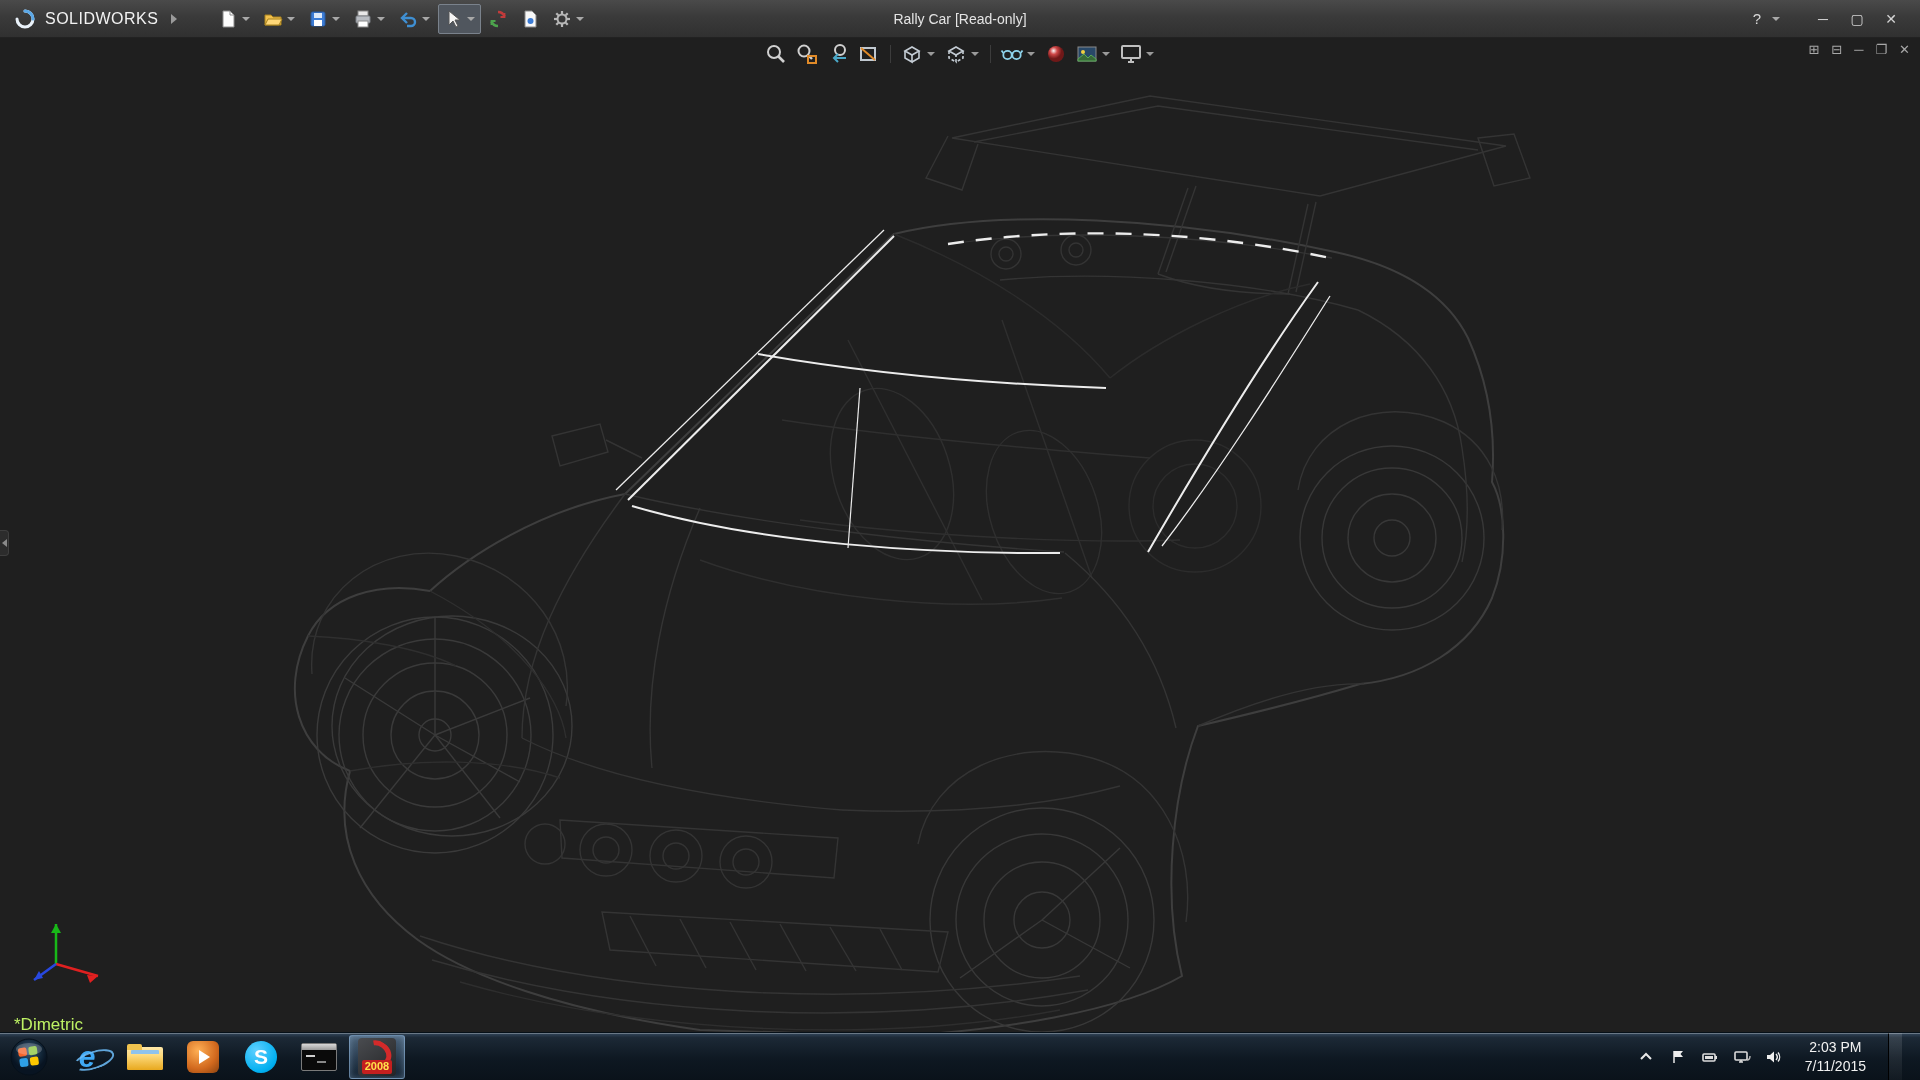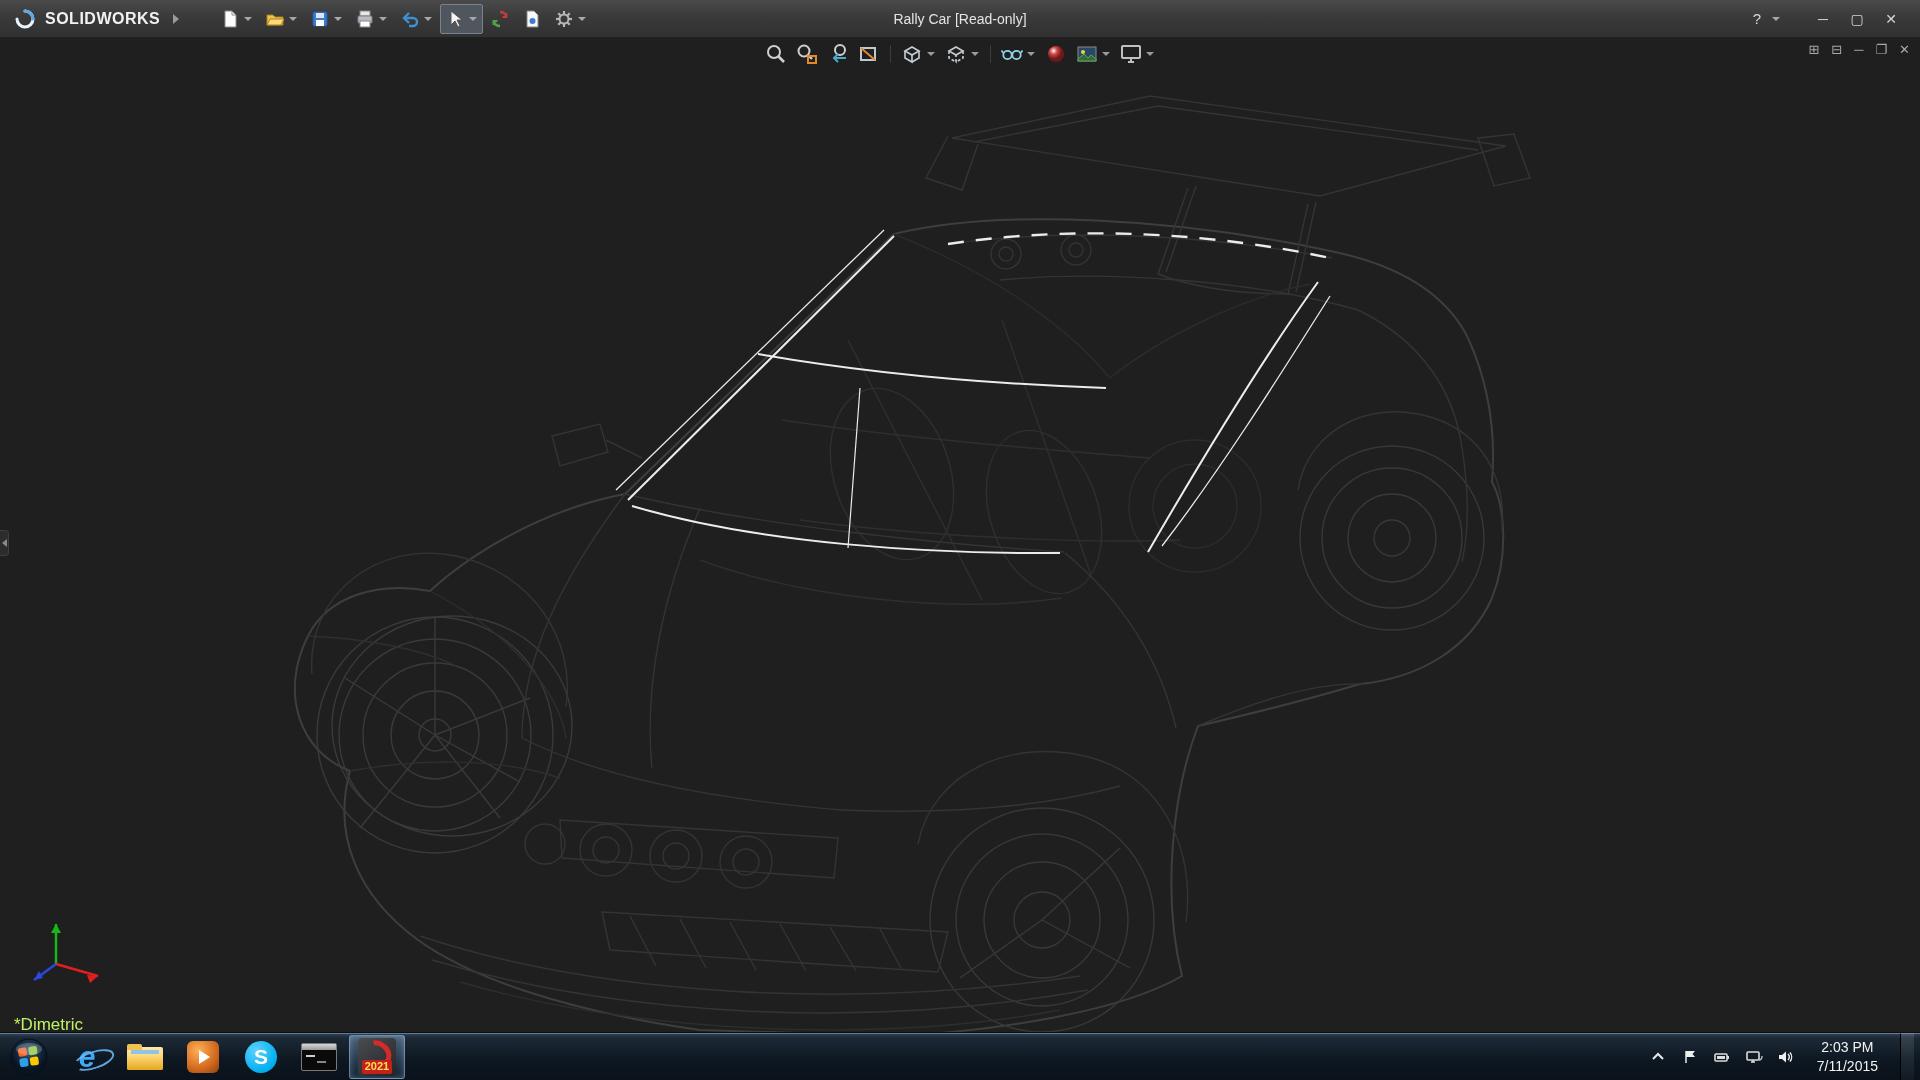--- a/index.html
+++ b/index.html
@@ -5,21 +5,21 @@
   html,body{margin:0;padding:0;width:1920px;height:1080px;overflow:hidden;
     font-family:"Liberation Sans","DejaVu Sans",sans-serif;background:#1f1f1f;}
   *{box-sizing:border-box;}
 
   
   .titlebar{position:absolute;top:0;left:0;width:1920px;height:38px;
     background:linear-gradient(180deg,#4a4a4a 0%,#3a3a3a 45%,#303030 100%);
     border-bottom:1px solid #222;display:flex;align-items:center;color:#e8e8e8;}
   .brand{display:flex;align-items:center;gap:7px;padding:0 10px 0 12px;height:100%;}
   .ds-logo{width:26px;height:22px;}
-  .brand-name{font-weight:bold;font-size:16px;letter-spacing:.5px;color:#f2f2f2;}
+  .brand-name{font-weight:normal;font-size:16px;letter-spacing:.5px;color:#f2f2f2;}
   .flyout-chev{width:0;height:0;border-top:5px solid transparent;border-bottom:5px solid transparent;
     border-left:6px solid #9a9a9a;margin-left:6px;cursor:pointer;}
   .tb-tools{display:flex;align-items:center;gap:2px;margin-left:26px;}
   .tb-btn{display:flex;align-items:center;height:30px;padding:2px 3px;border:1px solid transparent;border-radius:2px;}
   .tb-btn.active{background:#50565e;border-color:#7a828c;}
   .ticon{width:22px;height:22px;display:flex;align-items:center;justify-content:center;}
   .caret{width:0;height:0;border-left:4px solid transparent;border-right:4px solid transparent;
     border-top:4px solid #a8a8a8;margin:0 2px 0 3px;}
   .win-title{position:absolute;left:50%;top:0;transform:translateX(-50%);height:38px;
     display:flex;align-items:center;font-size:14px;color:#e4e4e4;white-space:nowrap;}
@@ -90,21 +90,21 @@
   .cmd-ic::after{content:"";position:absolute;left:4px;top:11px;width:9px;height:2px;background:#cfcfcf;
     box-shadow:11px 6px 0 #888;}
   .sw-ic{width:38px;height:38px;border-radius:4px;background:linear-gradient(145deg,#4a4c50,#232426);
     position:relative;overflow:hidden;display:flex;align-items:flex-end;justify-content:center;}
   .sw-ic .swoosh{position:absolute;left:4px;top:3px;width:30px;height:26px;
     border:5px solid #d42a2a;border-left-color:transparent;border-bottom-color:transparent;
     border-radius:50%;transform:rotate(35deg);}
   .sw-badge{position:relative;background:#c41f1f;color:#ffe24a;font-size:11px;font-weight:bold;
     padding:0 3px 1px 3px;border-radius:2px;margin-bottom:2px;line-height:13px;}
 
-  .tray{margin-left:auto;display:flex;align-items:center;gap:14px;padding-right:6px;height:100%;}
+  .tray{margin-left:auto;display:flex;align-items:center;gap:14px;padding-right:18px;height:100%;}
   .tray-ic{display:flex;align-items:center;justify-content:center;width:18px;height:18px;}
   .clock{text-align:center;color:#f2f2f2;font-size:14px;line-height:1.3;padding:0 8px;}
   .show-desktop{width:14px;height:48px;border-left:1px solid #000;
     background:linear-gradient(180deg,rgba(255,255,255,.12),rgba(255,255,255,.03));}
 </style>
 </head>
 <body>
 
 <div class="titlebar">
   <div class="brand">
@@ -507,21 +507,21 @@
     </div>
     <div class="task-item">
       <span class="skype-ic">S</span>
     </div>
     <div class="task-item">
       <span class="cmd-ic"></span>
     </div>
     <div class="task-item active">
       <span class="sw-ic">
         <span class="swoosh"></span>
-        <span class="sw-badge">2021</span>
+        <span class="sw-badge">2008</span>
       </span>
     </div>
   </div>
 
   <div class="tray">
     <span class="tray-ic">
       <svg width="16" height="16">
           <path d="M3 10 l5 -5 5 5" stroke="#e8e8e8" fill="none" stroke-width="2"></path>
         </svg>
     </span>

